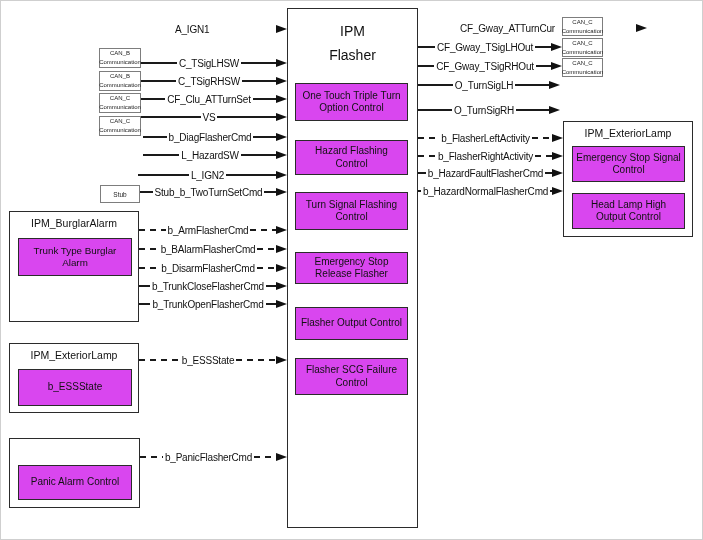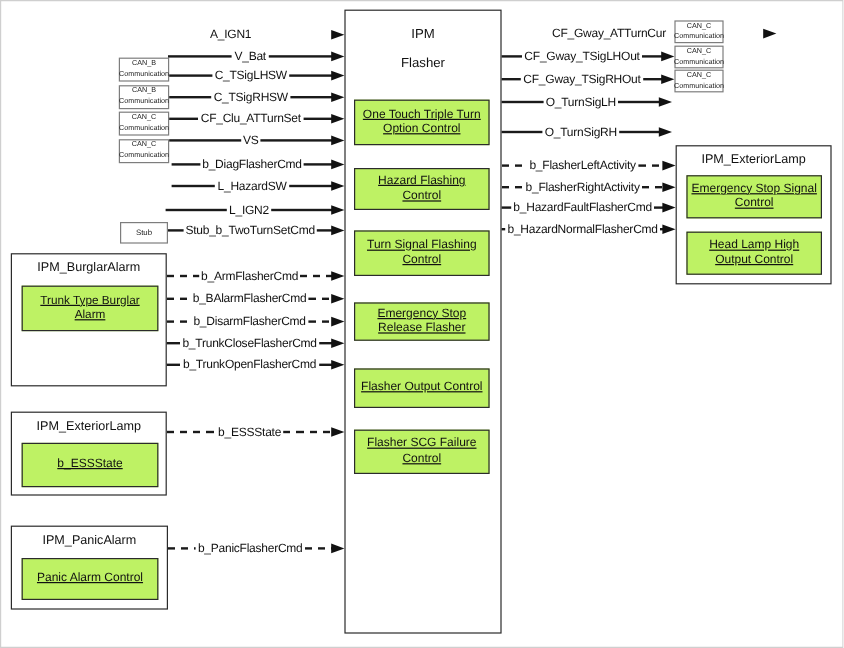--- a/index.html
+++ b/index.html
@@ -4,29 +4,29 @@
 <style>
   html,body{margin:0;padding:0;background:#fff;}
   #canvas{
     position:relative;width:703px;height:540px;background:#ffffff;
     font-family:"Liberation Sans","DejaVu Sans",sans-serif;color:#111;
     overflow:hidden;box-shadow:inset 0 0 0 1px #cfcfcf;
   }
   .box{position:absolute;background:#fff;border:1px solid #2b2b2b;box-sizing:border-box;}
   .mod-title{position:absolute;top:5px;left:0;right:0;text-align:center;
     font-size:10.5px;white-space:nowrap;}
-  .inner{position:absolute;border:1px solid #2b2b2b;box-sizing:border-box;background:#bef264;
+  .inner{position:absolute;border:1px solid #2b2b2b;box-sizing:border-box;background:#d946ef;
     display:flex;align-items:center;justify-content:center;text-align:center;
-    font-size:10px;line-height:1.25;padding:1px 2px;text-decoration:underline;}
+    font-size:10px;line-height:1.25;padding:1px 2px;}
   .canbox{position:absolute;background:#fff;border:1px solid #7d7d7d;box-sizing:border-box;
     display:flex;flex-direction:column;align-items:center;justify-content:center;
     font-size:6px;line-height:1.45;text-align:center;color:#222;}
   .stubbox{position:absolute;background:#fff;border:1px solid #7d7d7d;box-sizing:border-box;
     display:flex;align-items:center;justify-content:center;font-size:6.5px;color:#222;}
-  .cb-title{position:absolute;left:0;right:0;text-align:center;font-size:11px;}
+  .cb-title{position:absolute;left:0;right:0;text-align:center;font-size:14px;}
   .conn{position:absolute;height:16px;display:flex;align-items:center;}
   .ln{flex:1 1 0;min-width:0;height:1.4px;background:#1a1a1a;}
   .ln.dash{background:repeating-linear-gradient(90deg,#1a1a1a 0 6px,transparent 6px 11px);}
   .slbl{flex:0 0 auto;font-size:10px;letter-spacing:-0.2px;padding:0 2px;white-space:nowrap;}
   .ah{flex:0 0 auto;width:0;height:0;border-left:11px solid #111;
     border-top:4px solid transparent;border-bottom:4px solid transparent;margin-left:-1px;}
 </style>
 </head>
 <body>
 
@@ -60,21 +60,20 @@
   </div>
 
   <div class="box" style="left:9px;top:343px;width:130px;height:70px;">
     <div class="mod-title">IPM_ExteriorLamp</div>
     <div class="inner" style="left:8px;top:25px;width:114px;height:37px;">
       <span>b_ESSState</span>
     </div>
   </div>
 
   <div class="box" style="left:9px;top:438px;width:131px;height:70px;">
-    <div class="mod-title">IPM_PanicAlarm</div>
     <div class="inner" style="left:8px;top:26px;width:114px;height:35px;">
       <span>Panic Alarm Control</span>
     </div>
   </div>
 
   <div class="box" style="left:287px;top:8px;width:131px;height:520px;">
     <div class="cb-title" style="top:14px;">IPM</div>
     <div class="cb-title" style="top:38px;">Flasher</div>
     <div class="inner" style="left:7px;top:74px;width:113px;height:38px;">
       <span>One Touch Triple Turn Option Control</span>
@@ -118,26 +117,20 @@
       <span>Head Lamp High Output Control</span>
     </div>
   </div>
 
 <div class="conn" style="left: 140px; top: 21px; width: 147px; gap: 33px;">
       <div class="ln"></div>
       <span class="slbl">A_IGN1</span>
       <div class="ln"></div>
       <div class="ah"></div>
     </div>
-    <div class="conn" style="left: 140px; top: 39px; width: 147px;">
-      <div class="ln"></div>
-      <span class="slbl">V_Bat</span>
-      <div class="ln"></div>
-      <div class="ah"></div>
-    </div>
     <div class="conn" style="left: 141px; top: 55px; width: 146px;">
       <div class="ln"></div>
       <span class="slbl">C_TSigLHSW</span>
       <div class="ln"></div>
       <div class="ah"></div>
     </div>
     <div class="conn" style="left: 141px; top: 73px; width: 146px;">
       <div class="ln"></div>
       <span class="slbl">C_TSigRHSW</span>
       <div class="ln"></div>

